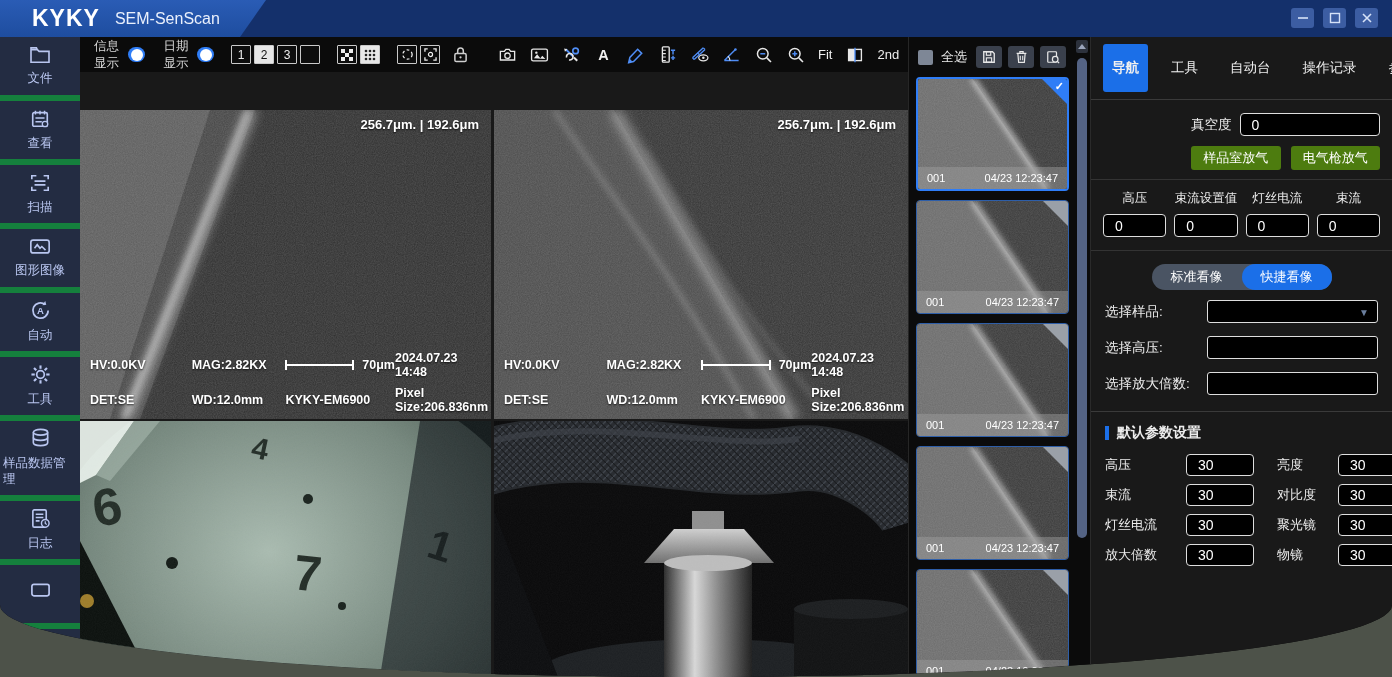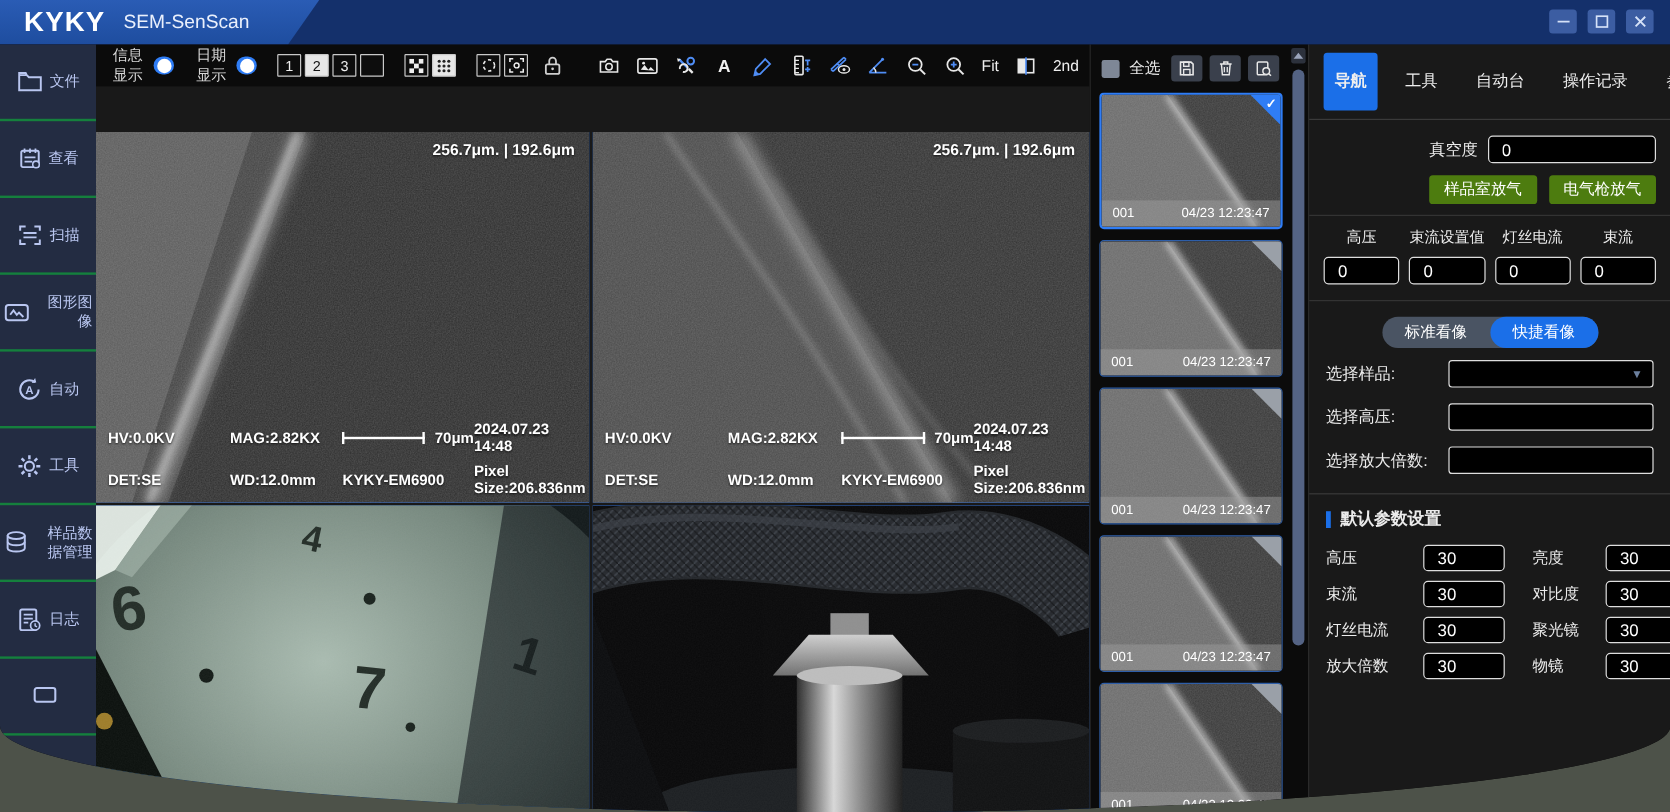--- a/index.html
+++ b/index.html
@@ -6,33 +6,33 @@
 html,body { width:1392px; height:677px; background:#4d5249; overflow:hidden;
   font-family:"Liberation Sans", sans-serif; }
 .stage { position:relative; width:1392px; height:677px; background:#0c0c0c;
   overflow:hidden; border-radius:0 0 50% 50% / 0 0 72px 72px; }
 
 
 .titlebar { position:absolute; top:0; left:0; right:0; height:37px; background:#14306b; z-index:30; }
 .titlebar-left { position:absolute; top:0; left:0; bottom:0; width:266px;
   background:linear-gradient(180deg,#2a5cb5,#1e4d9f);
   clip-path:polygon(0 0,266px 0,240px 100%,0 100%);
-  display:flex; align-items:center; gap:15px; padding-left:20px; }
+  display:flex; align-items:center; gap:15px; padding-left:32px; }
 .logo { color:#fff; font-weight:bold; font-size:23px; letter-spacing:1px; }
 .app-title { color:#eaf0fc; font-size:16px; }
 .win-controls { position:absolute; right:14px; top:8px; display:flex; gap:9px; }
 .win-btn { width:23px; height:20px; border-radius:3px; background:#3c5da2;
   display:flex; align-items:center; justify-content:center; color:#cfdcf5; cursor:pointer; }
 
 
 .sidebar { position:absolute; top:37px; left:0; width:80px; bottom:0; background:#232c42;
   display:flex; flex-direction:column; z-index:20; }
-.side-item { min-height:64px; display:flex; align-items:center;
+.side-item { min-height:64px; display:flex; flex-direction:column; align-items:center;
   justify-content:center; gap:6px; color:#b9c6f0; font-size:12.5px;
-  border-bottom:2px solid #15803d; padding:7px 3px; text-align:right; line-height:1.3; cursor:pointer; }
+  border-bottom:6px solid #15803d; padding:7px 3px; text-align:left; line-height:1.3; cursor:pointer; }
 .side-item svg { flex:none; }
 
 
 .center { position:absolute; top:37px; left:80px; width:828px; bottom:0; }
 .toolbar { height:35px; background:#0b0b0b; display:flex; align-items:center; gap:9px;
   padding:0 8px 0 14px; color:#ddd; }
 .tgl-group { display:flex; align-items:center; gap:7px; }
 .tgl-label { font-size:12.5px; color:#d9d9d9; }
 .switch { width:31px; height:15px; border-radius:8px; background:#2f7df6; position:relative; cursor:pointer; }
 .switch::after { content:""; position:absolute; right:2px; top:1.5px; width:12px; height:12px;
@@ -41,21 +41,21 @@
 .seg-btn { width:20px; height:19px; border:1px solid #c9c9c9; background:#0d0d0d; color:#eee;
   font-size:12px; display:flex; align-items:center; justify-content:center; cursor:pointer; border-radius:1px;}
 .seg-btn.active { background:#e7e7e7; color:#111; }
 .tool-btn { width:23px; height:23px; display:flex; align-items:center; justify-content:center;
   cursor:pointer; flex:none; }
 .tool-text { font-size:13px; color:#eee; cursor:pointer; padding:0 2px; }
 .tb-sep { width:1px; height:18px; background:#4a4a4a; margin:0 3px; }
 
 
 .viewport { position:absolute; top:35px; left:0; right:0; bottom:0; background:#191919; }
-.pane { position:absolute; overflow:hidden; background:#3b82f6; }
+.pane { position:absolute; overflow:hidden; background:#737373; }
 #pane-tl { left:0;   top:38px;  width:411px; height:309px; }
 #pane-tr { left:414px; top:38px; width:414px; height:309px; }
 #pane-bl { left:0;   top:349px; width:411px; bottom:0; }
 #pane-br { left:414px; top:349px; width:414px; bottom:0; }
 .pane svg.fill { position:absolute; inset:0; width:100%; height:100%; }
 .dims-label { position:absolute; top:7px; right:12px; color:#fff; font-size:13px;
   font-weight:bold; text-shadow:0 1px 2px rgba(0,0,0,.8); }
 .info-bar { position:absolute; left:0; right:0; bottom:5px; display:grid;
   grid-template-columns:26% 24% 28% 22%; row-gap:7px; padding:0 10px; color:#fff;
   font-weight:bold; font-size:12.5px; text-shadow:0 1px 2px rgba(0,0,0,.75); align-items:center; }

